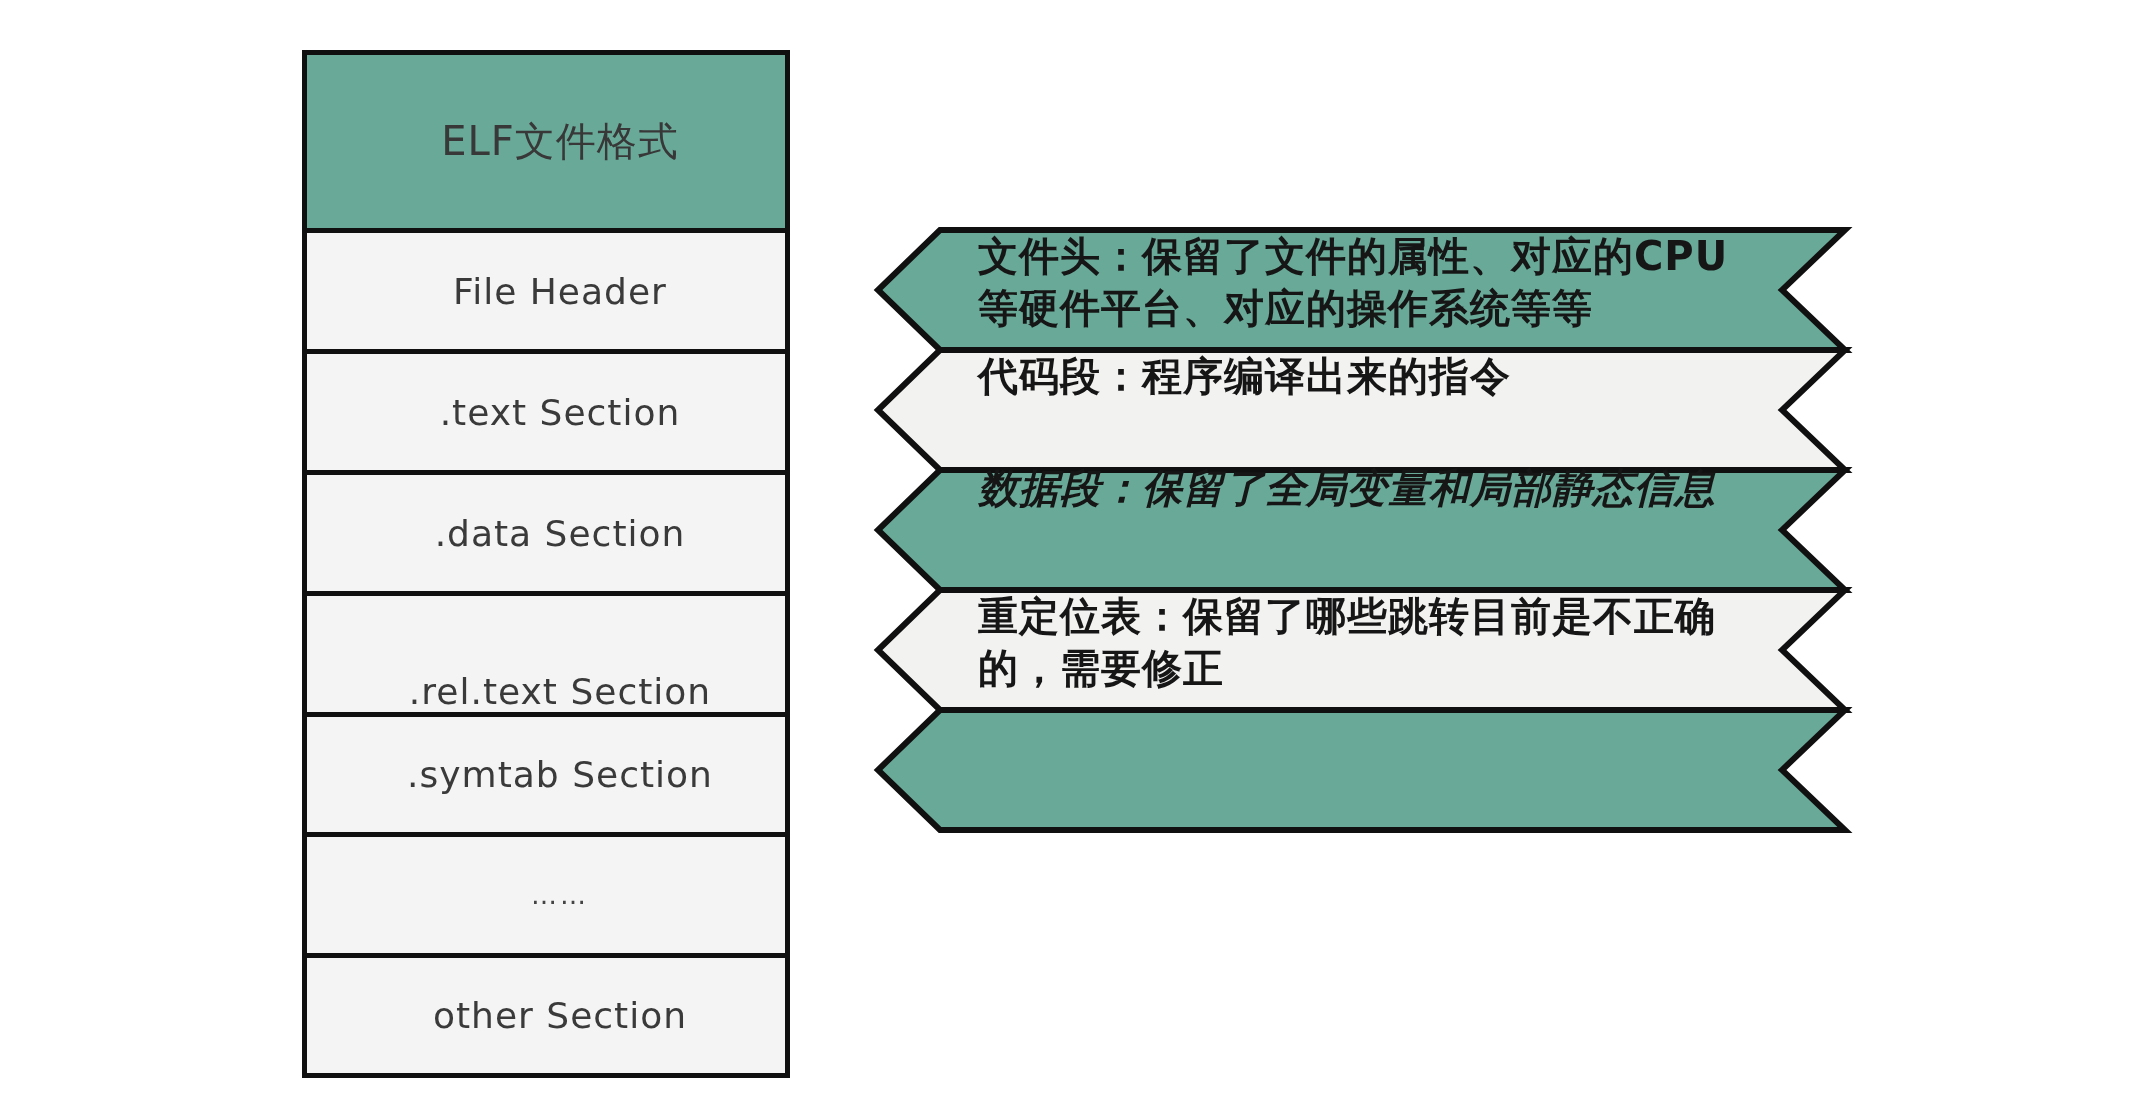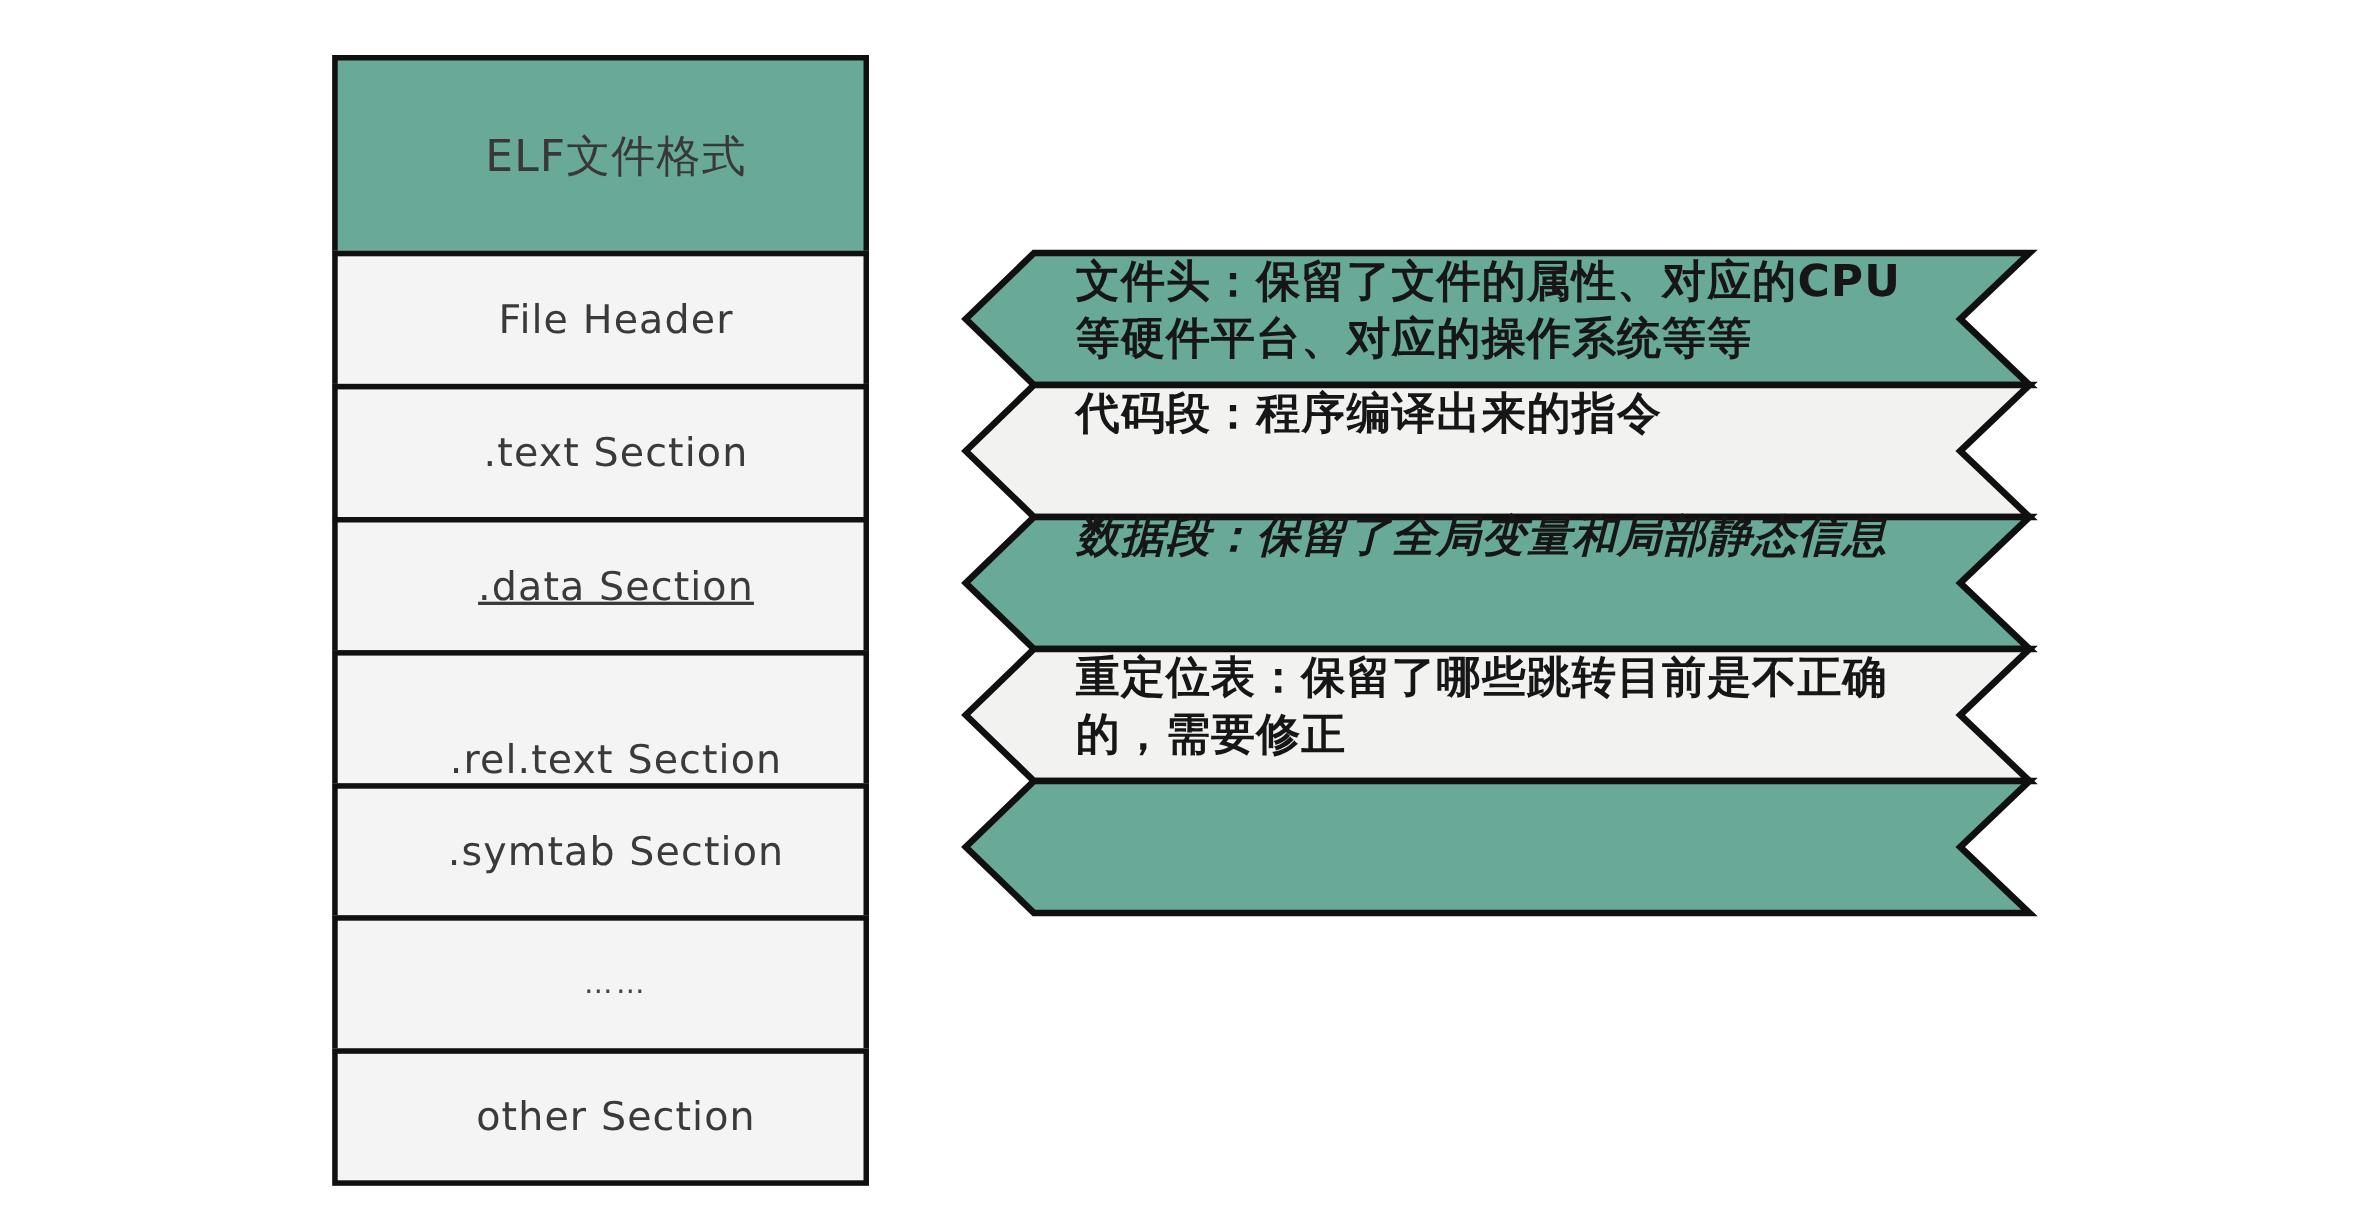--- a/index.html
+++ b/index.html
@@ -14,21 +14,21 @@
     position:absolute;left:0;width:488px;box-sizing:border-box;
     border:5px solid #101010;background:#f4f4f4;
     display:flex;align-items:center;justify-content:center;
     font-size:36px;color:#3a3a3a;letter-spacing:1px;padding-left:28px;
   }
   .stack-row.teal{background:#68a998;font-size:40px;color:#383838;}
   .stack-row.ellipsis{font-size:26px;letter-spacing:3px;color:#444;}
   .r0{top:0;height:183px;}
   .r1{top:178px;height:126px;}
   .r2{top:299px;height:126px;text-align:center;}
-  .r3{top:420px;height:126px;text-decoration:underline;}
+  .r3{top:420px;height:126px;}
   .r4{top:541px;height:126px;align-items:flex-end;}
   .r5{top:662px;height:125px;}
   .r6{top:782px;height:126px;}
   .r7{top:903px;height:125px;}
   
   .ribbons{position:absolute;left:866px;top:222px;width:988px;height:616px;}
   .ribbons svg{position:absolute;left:0;top:0;}
   .ribbons polygon{stroke:#101010;stroke-width:6;stroke-linejoin:miter;}
   .ribbon-label{
     position:absolute;left:112px;width:812px;height:120px;

